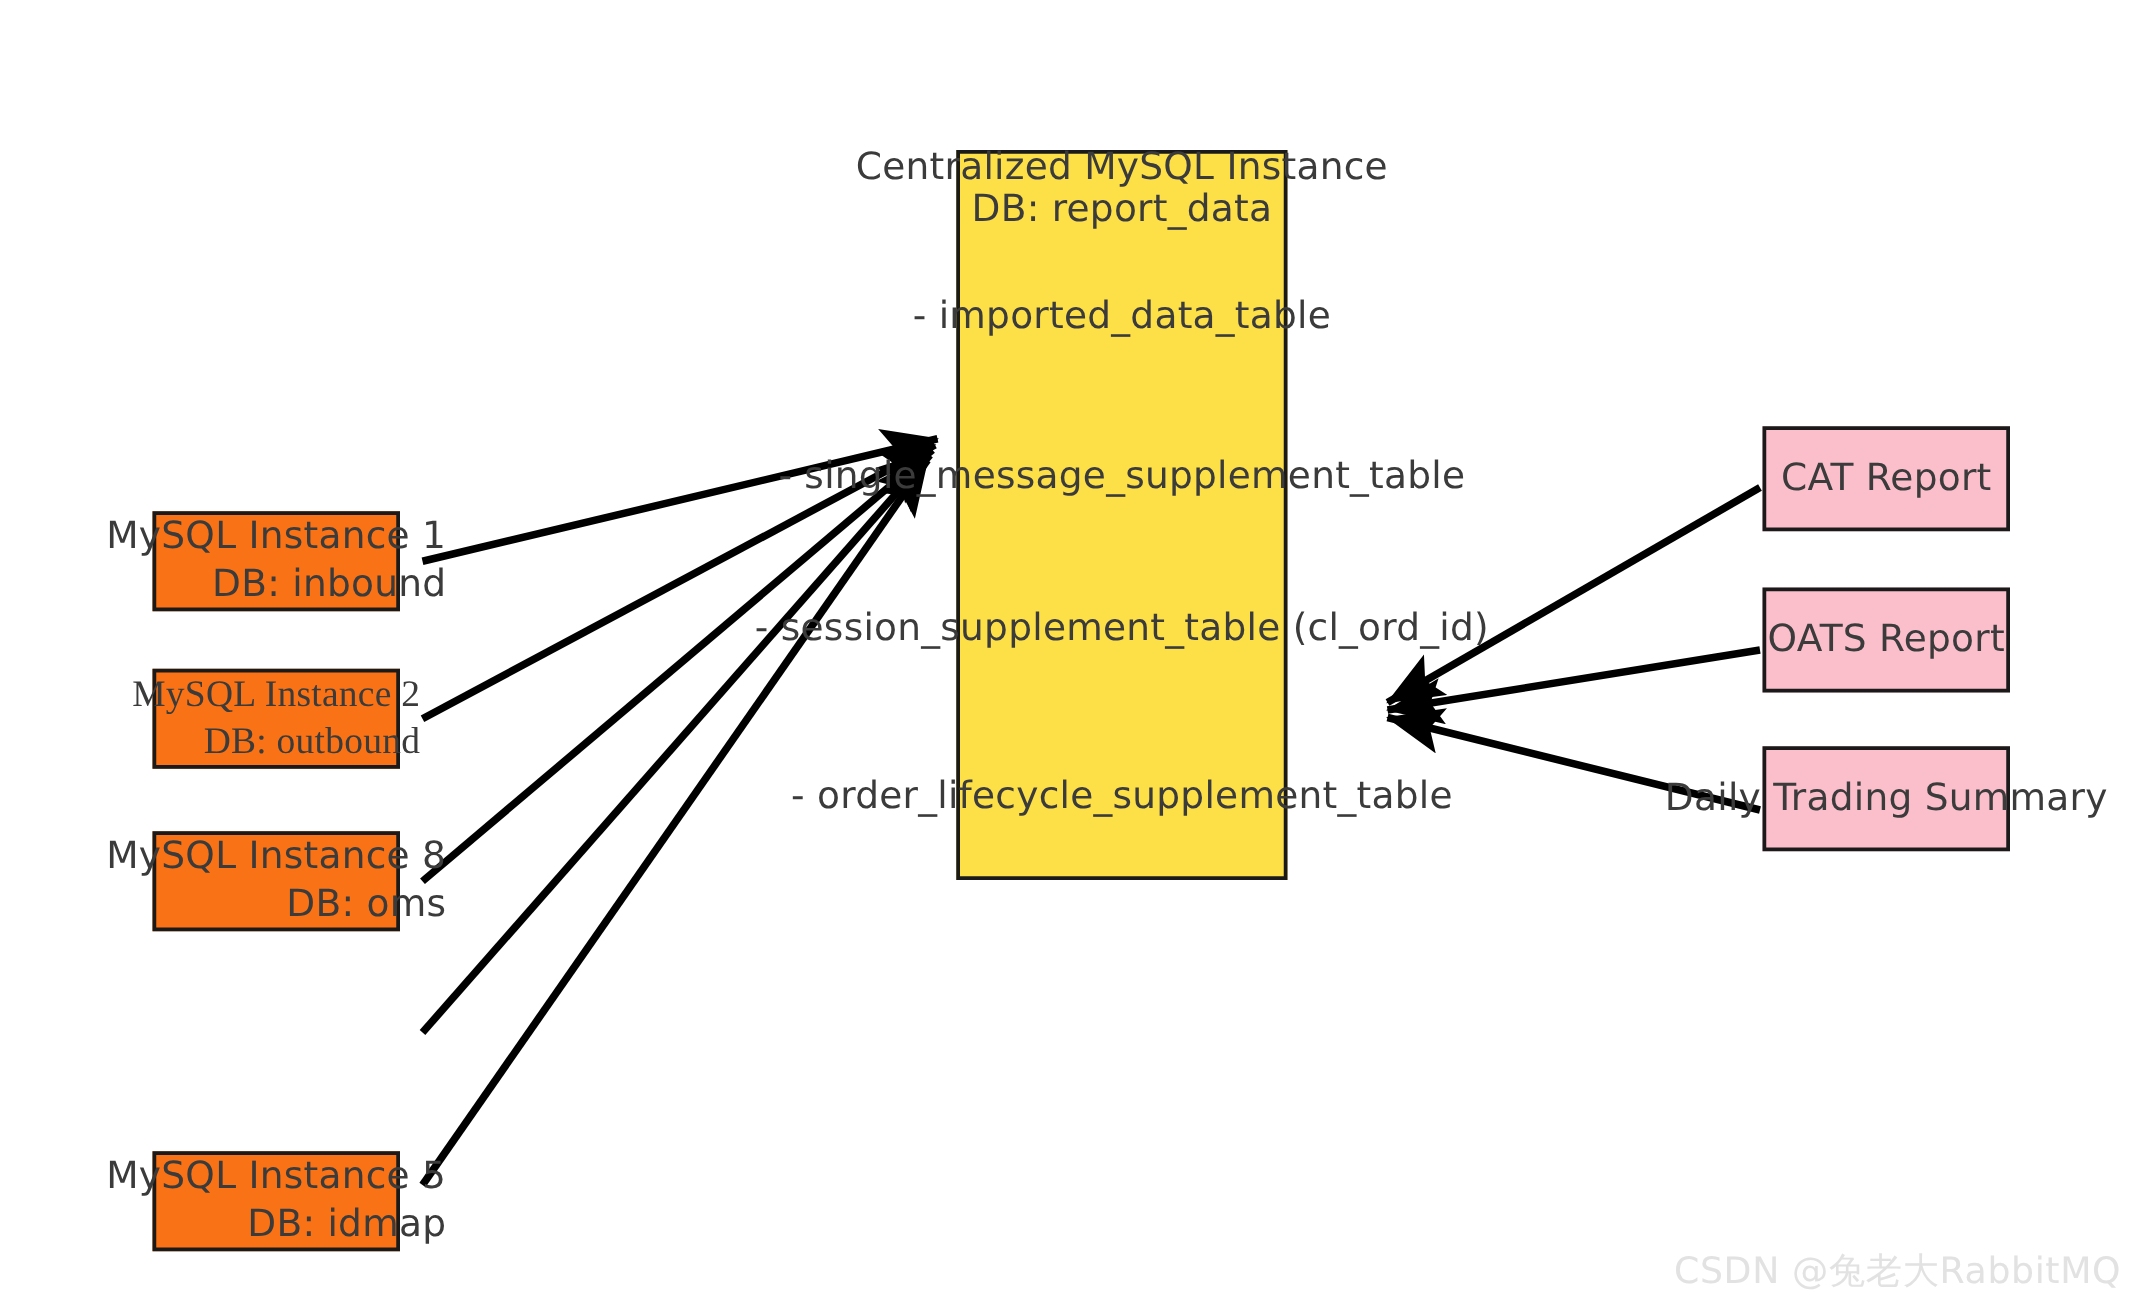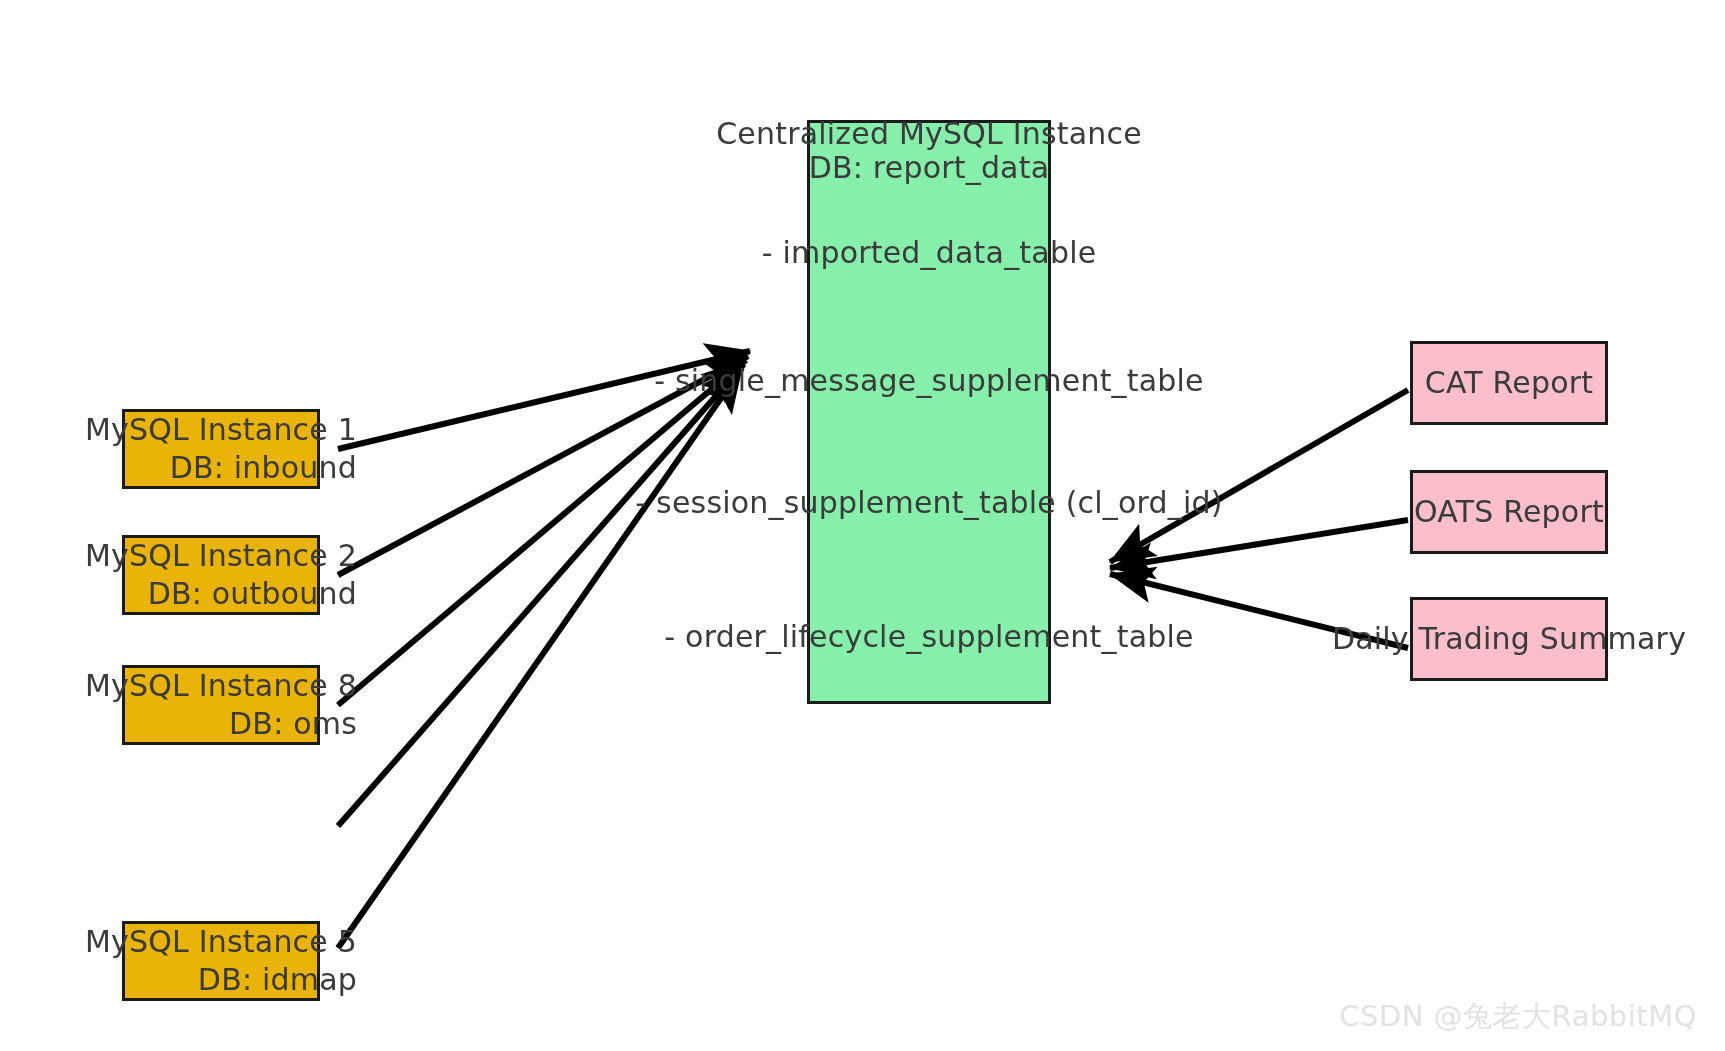--- a/index.html
+++ b/index.html
@@ -37,29 +37,28 @@
     top: 50%;
     transform: translate(-50%, -50%);
     white-space: pre;
     text-align: right;
     color: #3b3b3b;
     font-size: 30px;
     line-height: 1.28;
     letter-spacing: 0.2px;
   }
   .src-node {
-    background: #eab308;
+    background: #f97316;
     width: 198px;
     height: 80px;
   }
   .hub-node {
-    background: #86efac;
-    width: 244px;
+    background: #fde047;
+    width: 265px;
     height: 584px;
-    margin-left: 42px;
   }
   .report-node {
     background: #fbbfcc;
     width: 198px;
     height: 84px;
   }
   .hub-label {
     position: absolute;
     left: 50%;
     top: 0;
@@ -106,21 +105,21 @@
       <line x1="1408" y1="520" x2="1110" y2="568"></line>
       <line x1="1408" y1="648" x2="1110" y2="574"></line>
     </g>
   </svg>
 
   <div class="node src-node" style="left:122px; top:409px;">
     <span class="node-label">MySQL Instance 1
 DB: inbound</span>
   </div>
 
-  <div class="node src-node" style="left:122px; top:535px;">
+  <div class="node src-node" style="left:122px; top:535px;font-family:Liberation Serif, serif;">
     <span class="node-label">MySQL Instance 2
 DB: outbound</span>
   </div>
 
   <div class="node src-node" style="left:122px; top:665px;">
     <span class="node-label">MySQL Instance 8
 DB: oms</span>
   </div>
 
 

